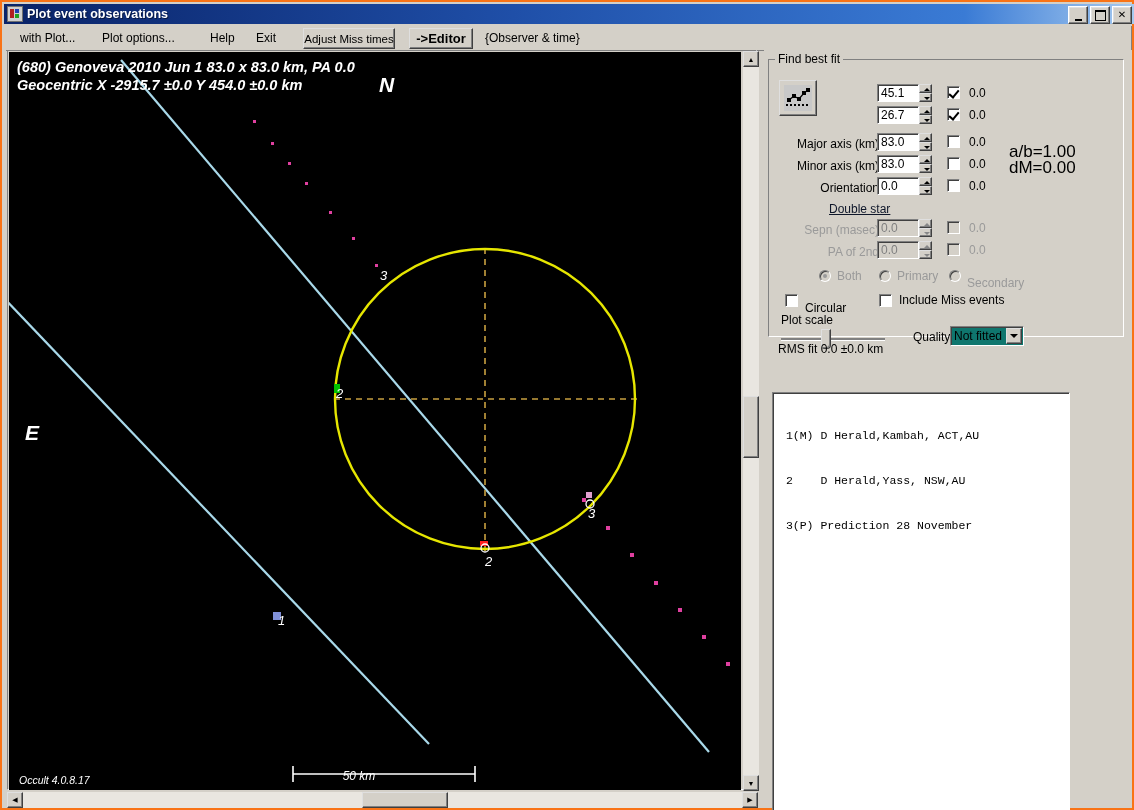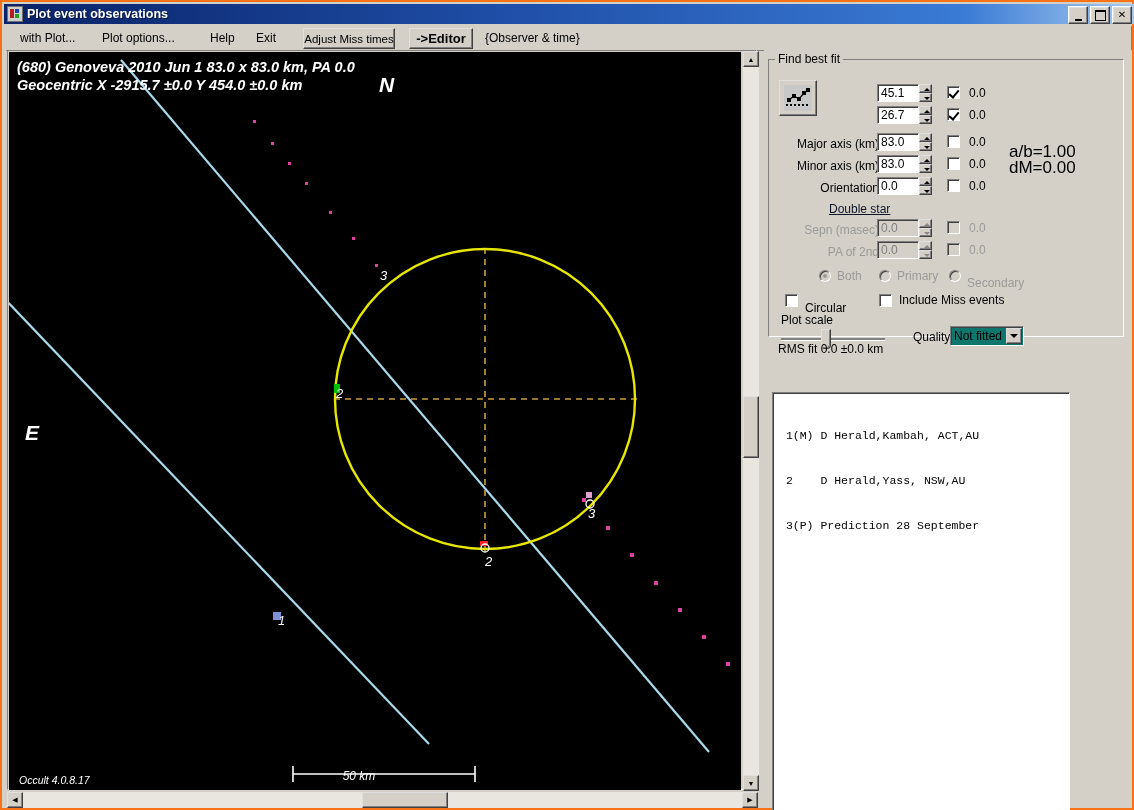--- a/index.html
+++ b/index.html
@@ -464,16 +464,16 @@
         <span class="qtext">Not fitted</span>
         <span class="qbtn"></span>
       </div>
     </fieldset>
 
     <div class="sval" style="left:14px;top:292px;">RMS fit 0.0 ±0.0 km</div>
 
     <div id="obslist">
       <div> 1(M) D Herald,Kambah, ACT,AU</div>
       <div> 2    D Herald,Yass, NSW,AU</div>
-      <div> 3(P) Prediction 28 September</div>
+      <div> 3(P) Prediction 28 November</div>
     </div>
   </div>
 </div>
 
 </body></html>

